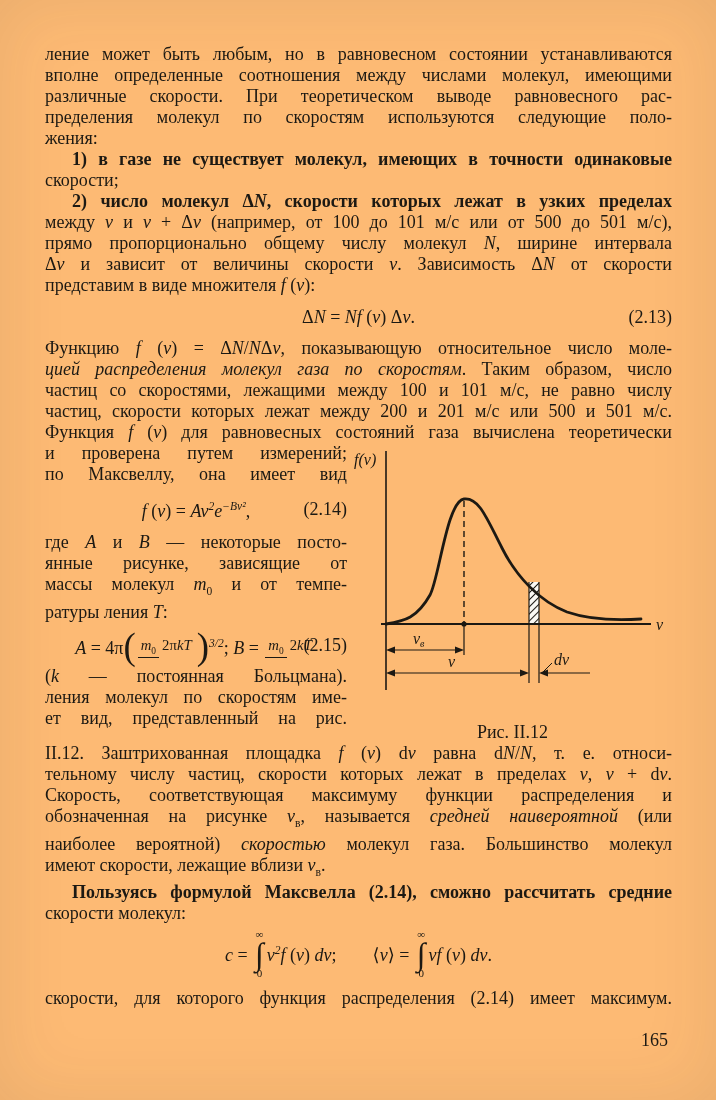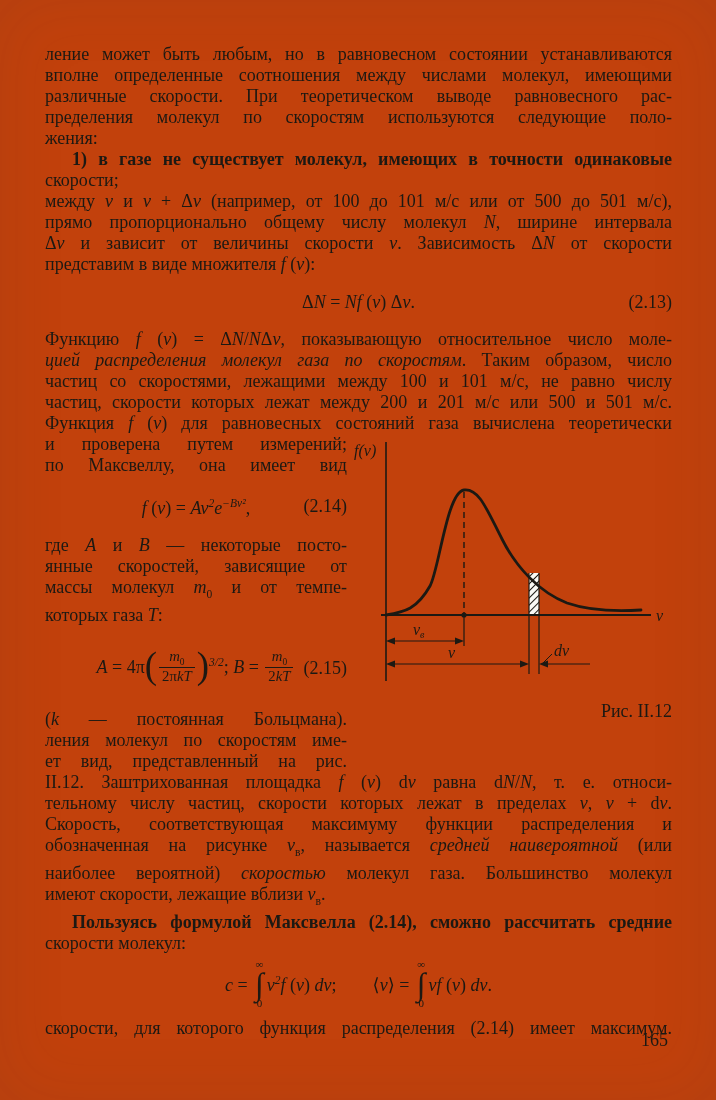--- a/index.html
+++ b/index.html
@@ -1,64 +1,65 @@
 <!DOCTYPE html>
 <html><head>
 <meta charset="utf-8">
 <style>
   html,body{margin:0;padding:0;background:#e8e6e1;}
   .page{
     width:716px;height:1100px;box-sizing:border-box;position:relative;
-    background:#c2410c;color:#1c1913;
+    background:#fdba74;color:#1c1913;
     font-family:"Liberation Serif","DejaVu Serif",serif;
     font-size:18px;line-height:21px;
     padding:44px 44px 0 45px;
     box-shadow:inset 0 0 70px rgba(60,55,45,0.10);
     overflow:hidden;
   }
   .line{text-align:justify;text-align-last:justify;position:relative;}
   .last{text-align-last:left;}
   .ind{text-indent:27px;font-weight:bold;}
-  .eq{text-align:center;text-align-last:center;margin:15px 0;line-height:24px;}
+  .eq{text-align:center;text-align-last:center;margin:9px 0;line-height:24px;}
   .eq-tall{margin:8px 0 6px;}
   .eq-tall2{margin:8px 0 6px;}
   .eqnum{position:absolute;right:0;top:50%;transform:translateY(-50%);font-style:normal;}
   .r-i,.r-m{font-style:italic;}
   .r-sup{font-size:64%;font-style:italic;vertical-align:super;}
   .r-sub{font-size:64%;vertical-align:sub;}
   .r-lp,.r-rp{font-size:205%;font-style:normal;vertical-align:middle;line-height:0;position:relative;top:-2px;}
-  .frac{display:inline-flex;flex-direction:column;vertical-align:middle;text-align:center;
-        line-height:1.15;font-size:0.82em;margin:16px 2px;position:relative;top:-2px;}
+  .frac{display:inline-flex;flex-direction:row;vertical-align:middle;text-align:center;
+        line-height:1.15;font-size:0.82em;margin:0 2px;position:relative;top:-2px;}
   .fnum{border-bottom:1.3px solid #1c1913;padding:0 3px;}
   .fden{padding:0 3px;}
   .intwrap{display:inline-flex;flex-direction:column;align-items:center;vertical-align:middle;
            line-height:1;margin:0 3px;position:relative;top:-3px;}
   .inttop,.intbot{font-size:11px;line-height:11px;font-style:normal;}
   .intsign{font-size:32px;line-height:28px;font-style:normal;}
   .columns{display:flex;margin-top:0;}
   .col-left{width:302px;flex:none;}
   .col-right{flex:1;position:relative;padding-left:6px;}
-  .fig-caption{text-align:right;margin-top:4px;}
+  .fig-caption{text-align:center;margin-top:16px;}
   .fig-label{font-family:"Liberation Serif","DejaVu Serif",serif;font-style:italic;font-size:16px;fill:#1c1913;}
   .fig-sub{font-size:10px;}
   .page-num{position:absolute;right:48px;bottom:49px;}
 </style>
 </head>
 <body>
 
 <div class="page">
 
   <div>
       <div class="line"><span class="r-t">ление может быть любым, но в равновесном состоянии устанавливаются</span></div>
       <div class="line"><span class="r-t">вполне определенные соотношения между числами молекул, имеющими</span></div>
       <div class="line"><span class="r-t">различные скорости. При теоретическом выводе равновесного рас-</span></div>
       <div class="line"><span class="r-t">пределения молекул по скоростям используются следующие поло-</span></div>
       <div class="line last"><span class="r-t">жения:</span></div>
       <div class="line ind"><span class="r-t">1) в газе не существует молекул, имеющих в точности одинаковые</span></div>
       <div class="line last"><span class="r-t">скорости;</span></div>
+      <div class="line ind"><span class="r-t">2) число молекул Δ</span><span class="r-m">N</span><span class="r-t">, скорости которых лежат в узких пределах</span></div>
       <div class="line"><span class="r-t">между </span><span class="r-m">v</span><span class="r-t"> и </span><span class="r-m">v</span><span class="r-t"> + Δ</span><span class="r-m">v</span><span class="r-t"> (например, от 100 до 101 м/с или от 500 до 501 м/с),</span></div>
       <div class="line"><span class="r-t">прямо пропорционально общему числу молекул </span><span class="r-m">N</span><span class="r-t">, ширине интервала</span></div>
       <div class="line"><span class="r-t">Δ</span><span class="r-m">v</span><span class="r-t"> и зависит от величины скорости </span><span class="r-m">v</span><span class="r-t">. Зависимость Δ</span><span class="r-m">N</span><span class="r-t"> от скорости</span></div>
       <div class="line last"><span class="r-t">представим в виде множителя </span><span class="r-m">f</span><span class="r-t"> (</span><span class="r-m">v</span><span class="r-t">):</span></div>
     </div>
 
   <div>
       <div class="line eq"><span class="r-t">Δ</span><span class="r-m">N</span><span class="r-t"> = </span><span class="r-m">Nf</span><span class="r-t"> (</span><span class="r-m">v</span><span class="r-t">) Δ</span><span class="r-m">v</span><span class="r-t">.</span><span class="eqnum">(2.13)</span></div>
     </div>
 
@@ -69,23 +70,23 @@
       <div class="line"><span class="r-t">частиц, скорости которых лежат между 200 и 201 м/с или 500 и 501 м/с.</span></div>
       <div class="line"><span class="r-t">Функция </span><span class="r-m">f</span><span class="r-t"> (</span><span class="r-m">v</span><span class="r-t">) для равновесных состояний газа вычислена теоретически</span></div>
     </div>
 
   <div class="columns">
     <div class="col-left">
         <div class="line"><span class="r-t">и проверена путем измерений;</span></div>
         <div class="line"><span class="r-t">по Максвеллу, она имеет вид</span></div>
         <div class="line eq"><span class="r-m">f</span><span class="r-t"> (</span><span class="r-m">v</span><span class="r-t">) = </span><span class="r-m">Av</span><span class="r-sup">2</span><span class="r-m">e</span><span class="r-sup">−Bv²</span><span class="r-t">,</span><span class="eqnum">(2.14)</span></div>
         <div class="line"><span class="r-t">где </span><span class="r-m">A</span><span class="r-t"> и </span><span class="r-m">B</span><span class="r-t"> — некоторые посто-</span></div>
-        <div class="line"><span class="r-t">янные скоростей, зависящие от</span></div>
+        <div class="line"><span class="r-t">янные рисунке, зависящие от</span></div>
         <div class="line"><span class="r-t">массы молекул </span><span class="r-m">m</span><span class="r-sub">0</span><span class="r-t"> и от темпе-</span></div>
-        <div class="line last"><span class="r-t">которых газа </span><span class="r-m">T</span><span class="r-t">:</span></div>
+        <div class="line last"><span class="r-t">ратуры ления </span><span class="r-m">T</span><span class="r-t">:</span></div>
         <div class="line eq eq-tall"><span class="r-m">A</span><span class="r-t"> = 4π</span><span class="r-lp">(</span><span class="frac">
             <span class="fnum"><span class="r-m">m</span><span class="r-sub">0</span></span>
             <span class="fden"><span class="r-t">2π</span><span class="r-m">kT</span></span>
           </span><span class="r-rp">)</span><span class="r-sup">3/2</span><span class="r-t">; </span><span class="r-m">B</span><span class="r-t"> = </span><span class="frac">
             <span class="fnum"><span class="r-m">m</span><span class="r-sub">0</span></span>
             <span class="fden"><span class="r-t">2</span><span class="r-m">kT</span></span>
           </span><span class="eqnum">(2.15)</span></div>
         <div class="line"><span class="r-t">(</span><span class="r-m">k</span><span class="r-t"> — постоянная Больцмана).</span></div>
         <div class="line"><span class="r-t">ления молекул по скоростям име-</span></div>
         <div class="line"><span class="r-t">ет вид, представленный на рис.</span></div>

